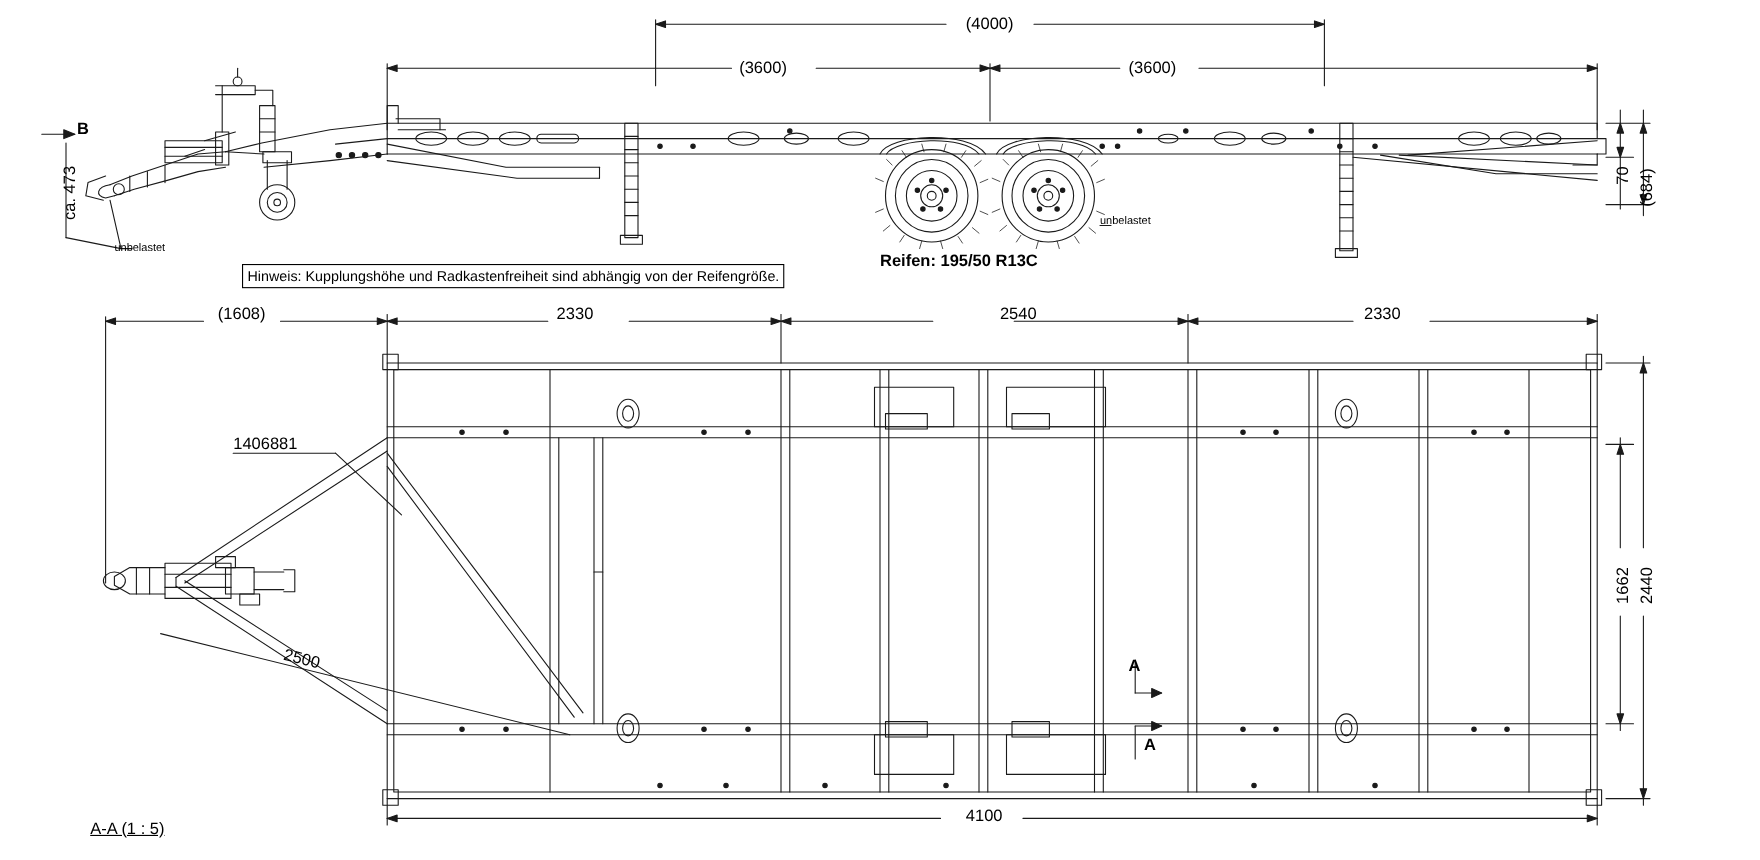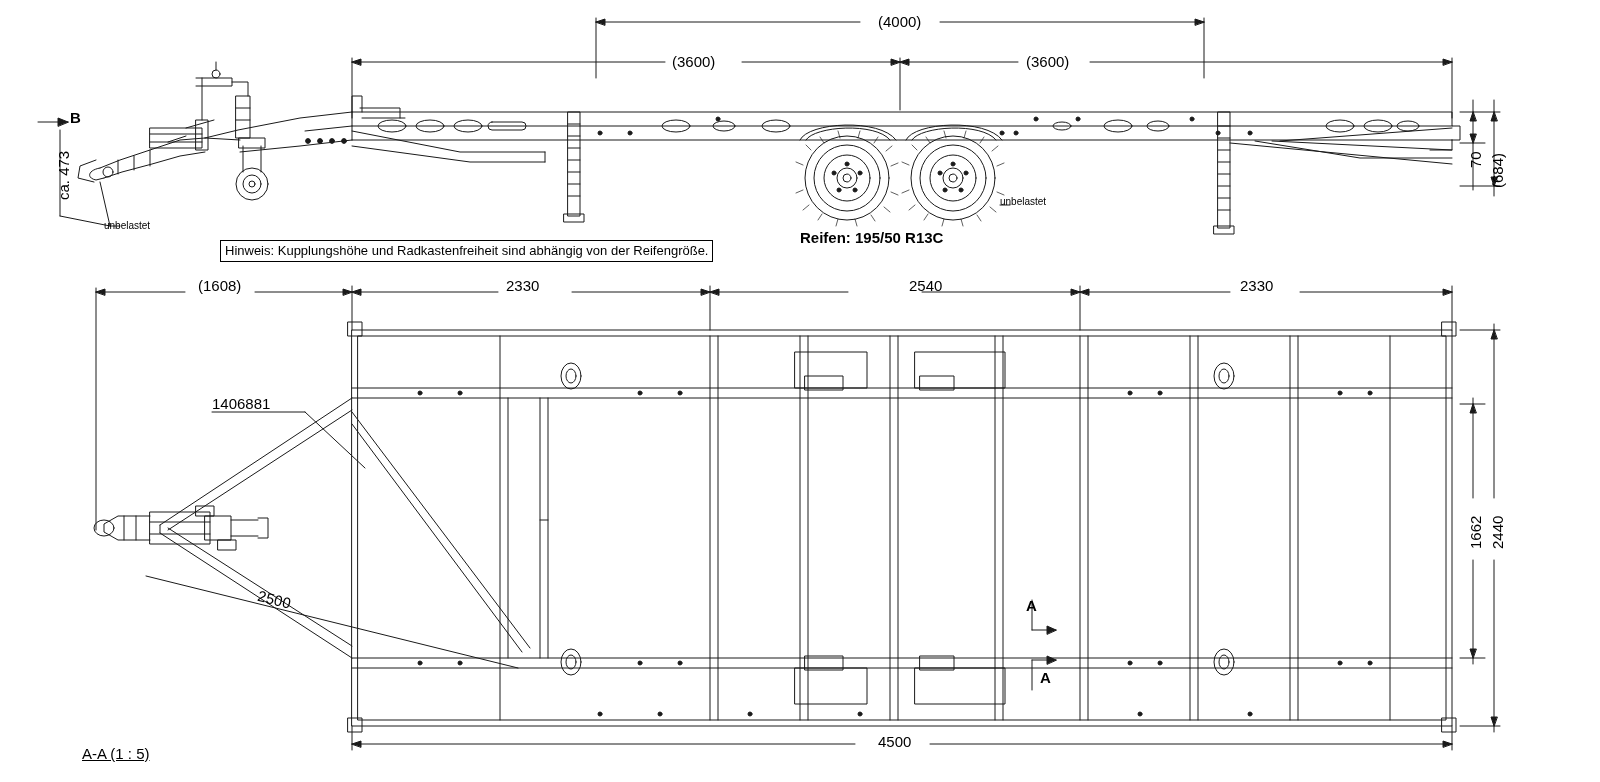--- a/index.html
+++ b/index.html
@@ -390,21 +390,21 @@
   <div class="lbl rot90" style="left:56px; top:200px;">ca. 473</div>
   <div class="lbl small" style="left:104px; top:221px;">unbelastet</div>
   <div class="lbl small" style="left:1000px; top:197px;">unbelastet</div>
   <div class="lbl bold" style="left:800px; top:230px;text-align:right;">Reifen: 195/50 R13C</div>
   <div class="note-box" style="left:220px; top:240px;">Hinweis: Kupplungshöhe und Radkastenfreiheit sind abhängig von der Reifengröße.</div>
 
   <div class="lbl" style="left:198px; top:278px;">(1608)</div>
   <div class="lbl" style="left:506px; top:278px;">2330</div>
   <div class="lbl" style="left:862px; top:278px;margin-left:47px;">2540</div>
   <div class="lbl" style="left:1240px; top:278px;">2330</div>
-  <div class="lbl" style="left:878px; top:734px;">4500</div>
+  <div class="lbl" style="left:878px; top:734px;">4100</div>
   <div class="lbl rot90" style="left:1468px; top:549px;">1662</div>
   <div class="lbl rot90" style="left:1490px; top:549px;">2440</div>
   <div class="lbl" style="left:212px; top:396px;">1406881</div>
   <div class="lbl" style="left:260px; top:588px; transform:rotate(14deg); transform-origin:left top;">2500</div>
   <div class="lbl bold" style="left:1026px; top:598px;">A</div>
   <div class="lbl bold" style="left:1040px; top:670px;">A</div>
   <div class="lbl" style="left:82px; top:746px;text-decoration:underline;">A-A  (1 : 5)</div>
 
 </div>
 

